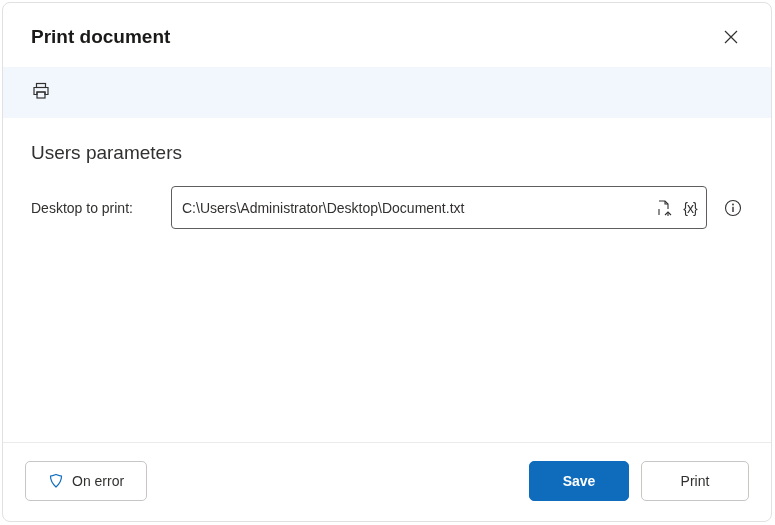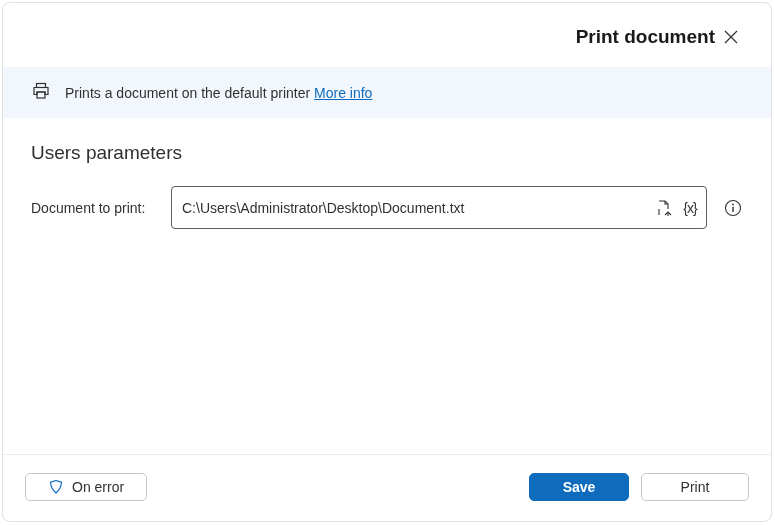--- a/index.html
+++ b/index.html
@@ -21,21 +21,21 @@
       height: 520px;
       border: 1px solid #e1e1e1;
       border-radius: 8px;
       display: flex;
       flex-direction: column;
       background: #fff;
       margin: 2px;
     }
     .header {
       display: flex;
-      justify-content: flex-end;
+      justify-content: space-between;
       align-items: center;
       padding: 18px 24px 14px 28px;
     }
     .title {
       font-size: 19px;
       font-weight: 600;
       color: #1b1a19;
     }
     .close-btn {
       width: 32px;
@@ -132,21 +132,21 @@
       justify-content: space-between;
       align-items: center;
       padding: 18px 22px 20px 22px;
       border-top: 1px solid #edebe9;
     }
     .footer-right {
       display: flex;
       gap: 12px;
     }
     .btn {
-      height: 28px;
+      height: 40px;
       padding: 0 22px;
       border-radius: 5px;
       font-size: 14px;
       font-family: inherit;
       cursor: pointer;
       display: flex;
       align-items: center;
       justify-content: center;
       gap: 8px;
     }
@@ -189,30 +189,27 @@
   </div>
 
   <div class="info-banner">
     <span>
       <svg width="20" height="20" viewBox="0 0 20 20" fill="none">
         <rect x="5.5" y="2.5" width="9" height="4" stroke="#323130" stroke-width="1.2" fill="none"></rect>
         <path d="M3 6.5 H17 V13.5 H14 V11 H6 V13.5 H3 Z" stroke="#323130" stroke-width="1.2" fill="none"></path>
         <rect x="6" y="11" width="8" height="6" stroke="#323130" stroke-width="1.2" fill="none"></rect>
       </svg>
     </span>
-    <span class="info-banner-text">
-      <span>Prints a document on the default printer </span><a class="more-info">More info</a>
-    </span>
   </div>
 
   <div class="content">
     <div class="section-title">Users parameters</div>
 
     <div class="param-row">
-      <div class="param-label">Document to print:</div>
+      <div class="param-label">Desktop to print:</div>
       <div class="input-wrapper">
         <input type="text" value="C:\Users\Administrator\Desktop\Document.txt" style="">
         <div class="input-icons">
           <span class="input-icon">
             <svg width="18" height="18" viewBox="0 0 18 18" fill="none">
               <path d="M4 2 H10 L13 5 V10" stroke="#323130" stroke-width="1.1" fill="none"></path>
               <path d="M10 2 V5 H13" stroke="#323130" stroke-width="1.1" fill="none"></path>
               <path d="M4 10 V16" stroke="#323130" stroke-width="1.1" fill="none"></path>
               <path d="M10 16 L13 13 L16 16" stroke="#323130" stroke-width="1.1" fill="none"></path>
               <path d="M13 13 V17" stroke="#323130" stroke-width="1.1" fill="none"></path>

